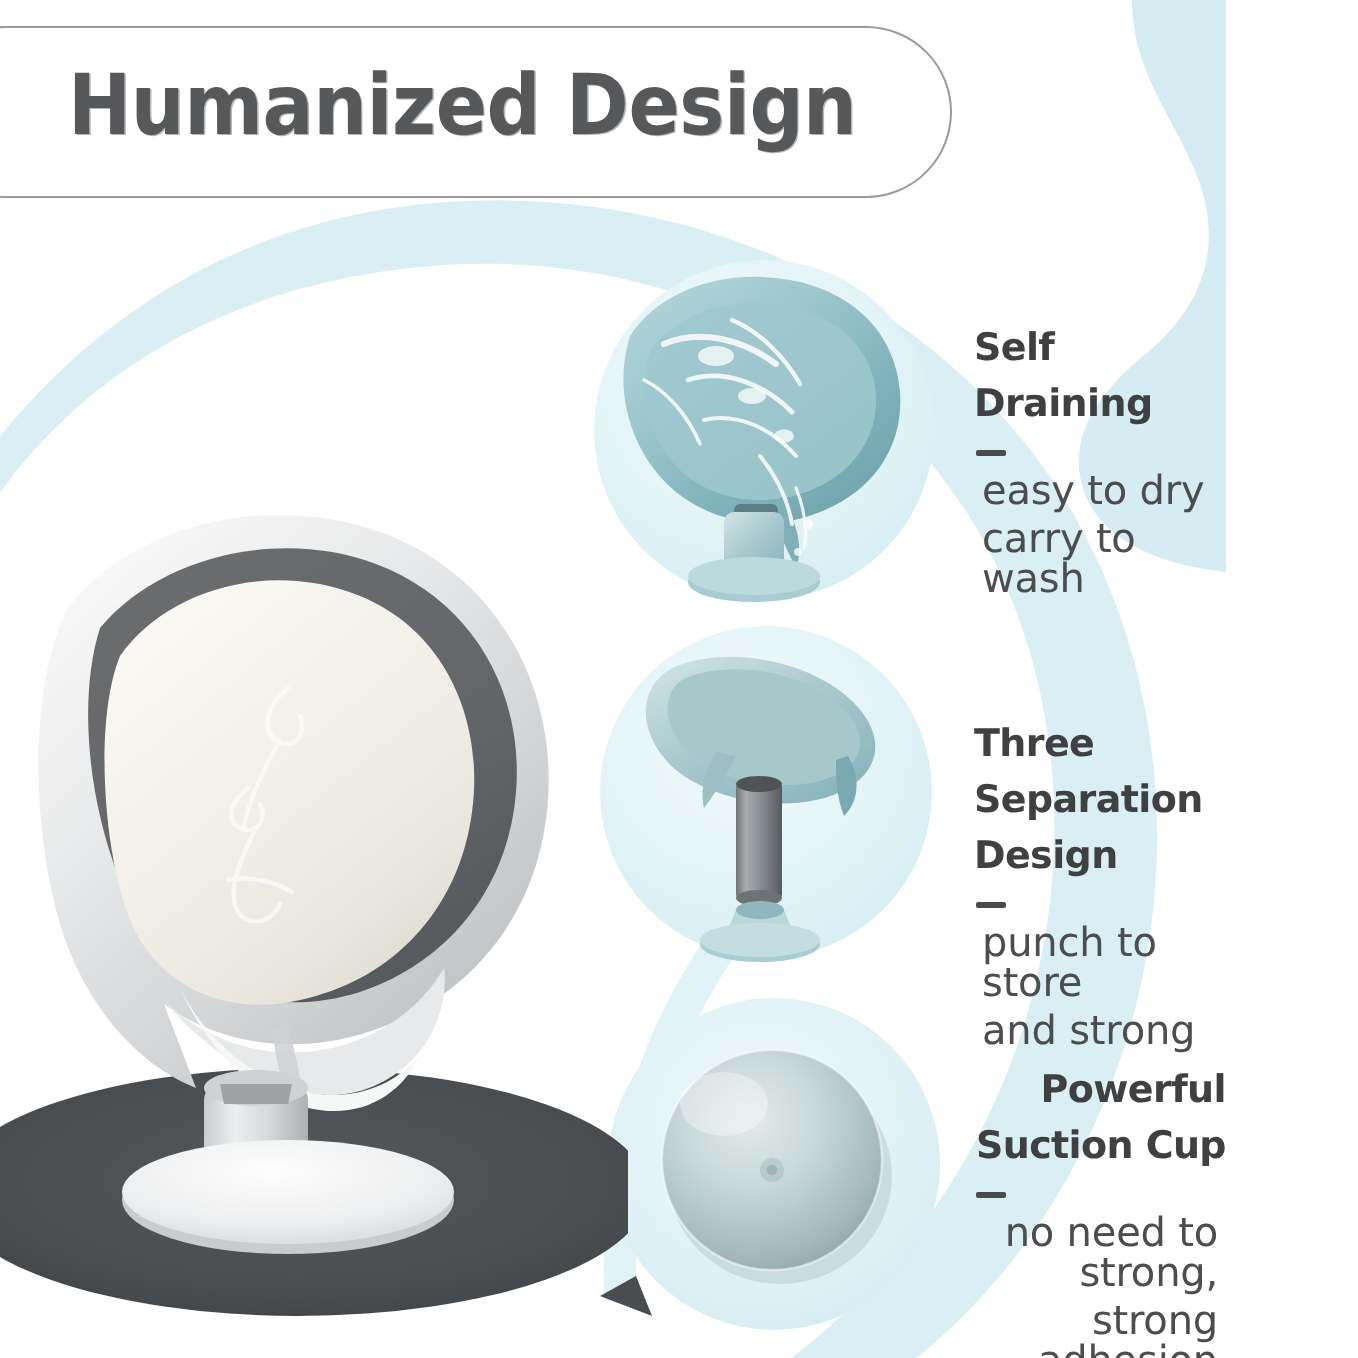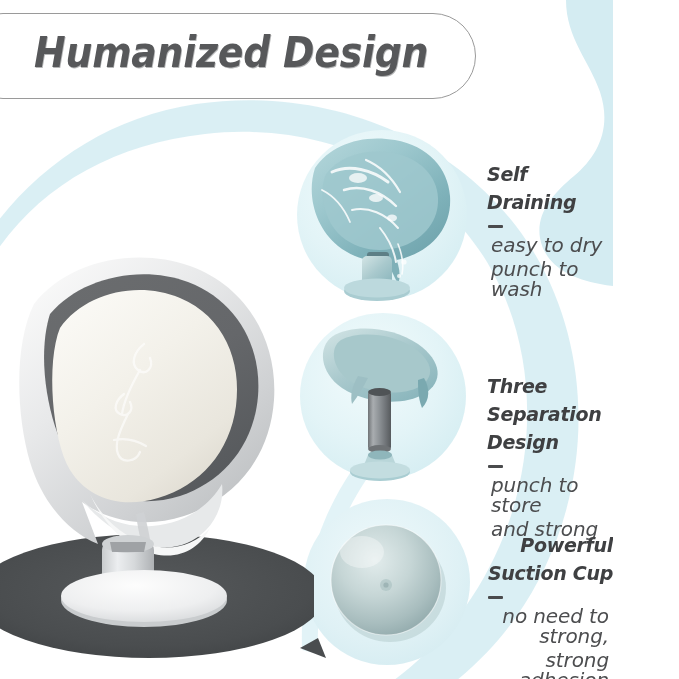--- a/index.html
+++ b/index.html
@@ -2,21 +2,21 @@
 <html><head>
 <meta charset="utf-8">
 <style>
   html,body{margin:0;padding:0;}
   body{
     width:679px;height:679px;overflow:hidden;position:relative;
     background:#ffffff;
     font-family:"Liberation Sans", sans-serif;
     -webkit-font-smoothing:antialiased;
   }
-  .stage{position:absolute;inset:0;width:613px;height:679px;overflow:hidden;font-style:italic;}
+  .stage{position:absolute;inset:0;width:613px;height:679px;overflow:hidden;}
 
   
   .bg-layer{position:absolute;inset:0;pointer-events:none;}
 
   
   .title-pill{
     position:absolute;left:-40px;top:13px;width:516px;height:86px;
     border:1.4px solid #9a9a9a;
     border-radius:48px;
     background:#ffffff;
@@ -30,21 +30,21 @@
     color:#57585a;
     font-family:"DejaVu Sans Condensed","Liberation Sans",sans-serif;
     font-stretch:condensed;
     white-space:nowrap;
     text-shadow:0.7px 0.7px 0 rgba(120,122,124,0.55);
   }
 
   
   .feat{position:absolute;left:487px;}
   .f1{top:160px;}
-  .f2{top:372px;}
+  .f2{top:358px;}
   .f3{top:531px;text-align:right;}
   .feat h3{
     margin:0;
     font-size:19px;
     line-height:28px;
     font-weight:700;
     color:#3f4042;
     letter-spacing:-0.3px;
     font-family:"DejaVu Sans","Liberation Sans",sans-serif;
   }
@@ -309,21 +309,21 @@
     <ellipse cx="150" cy="352" rx="83" ry="26" fill="url(#baseGrad)"></ellipse>
   </svg>
 
   <div class="title-pill"></div>
   <div class="title-text">Humanized Design</div>
 
   <div class="feat f1">
     <h3>Self Draining</h3>
     <div class="dash"></div>
     <p>easy to dry</p>
-    <p>punch to wash</p>
+    <p>carry to wash</p>
   </div>
 
   <div class="feat f2">
     <h3>Three Separation Design</h3>
     <div class="dash"></div>
     <p>punch to store</p>
     <p>and strong</p>
   </div>
 
   <div class="feat f3">

